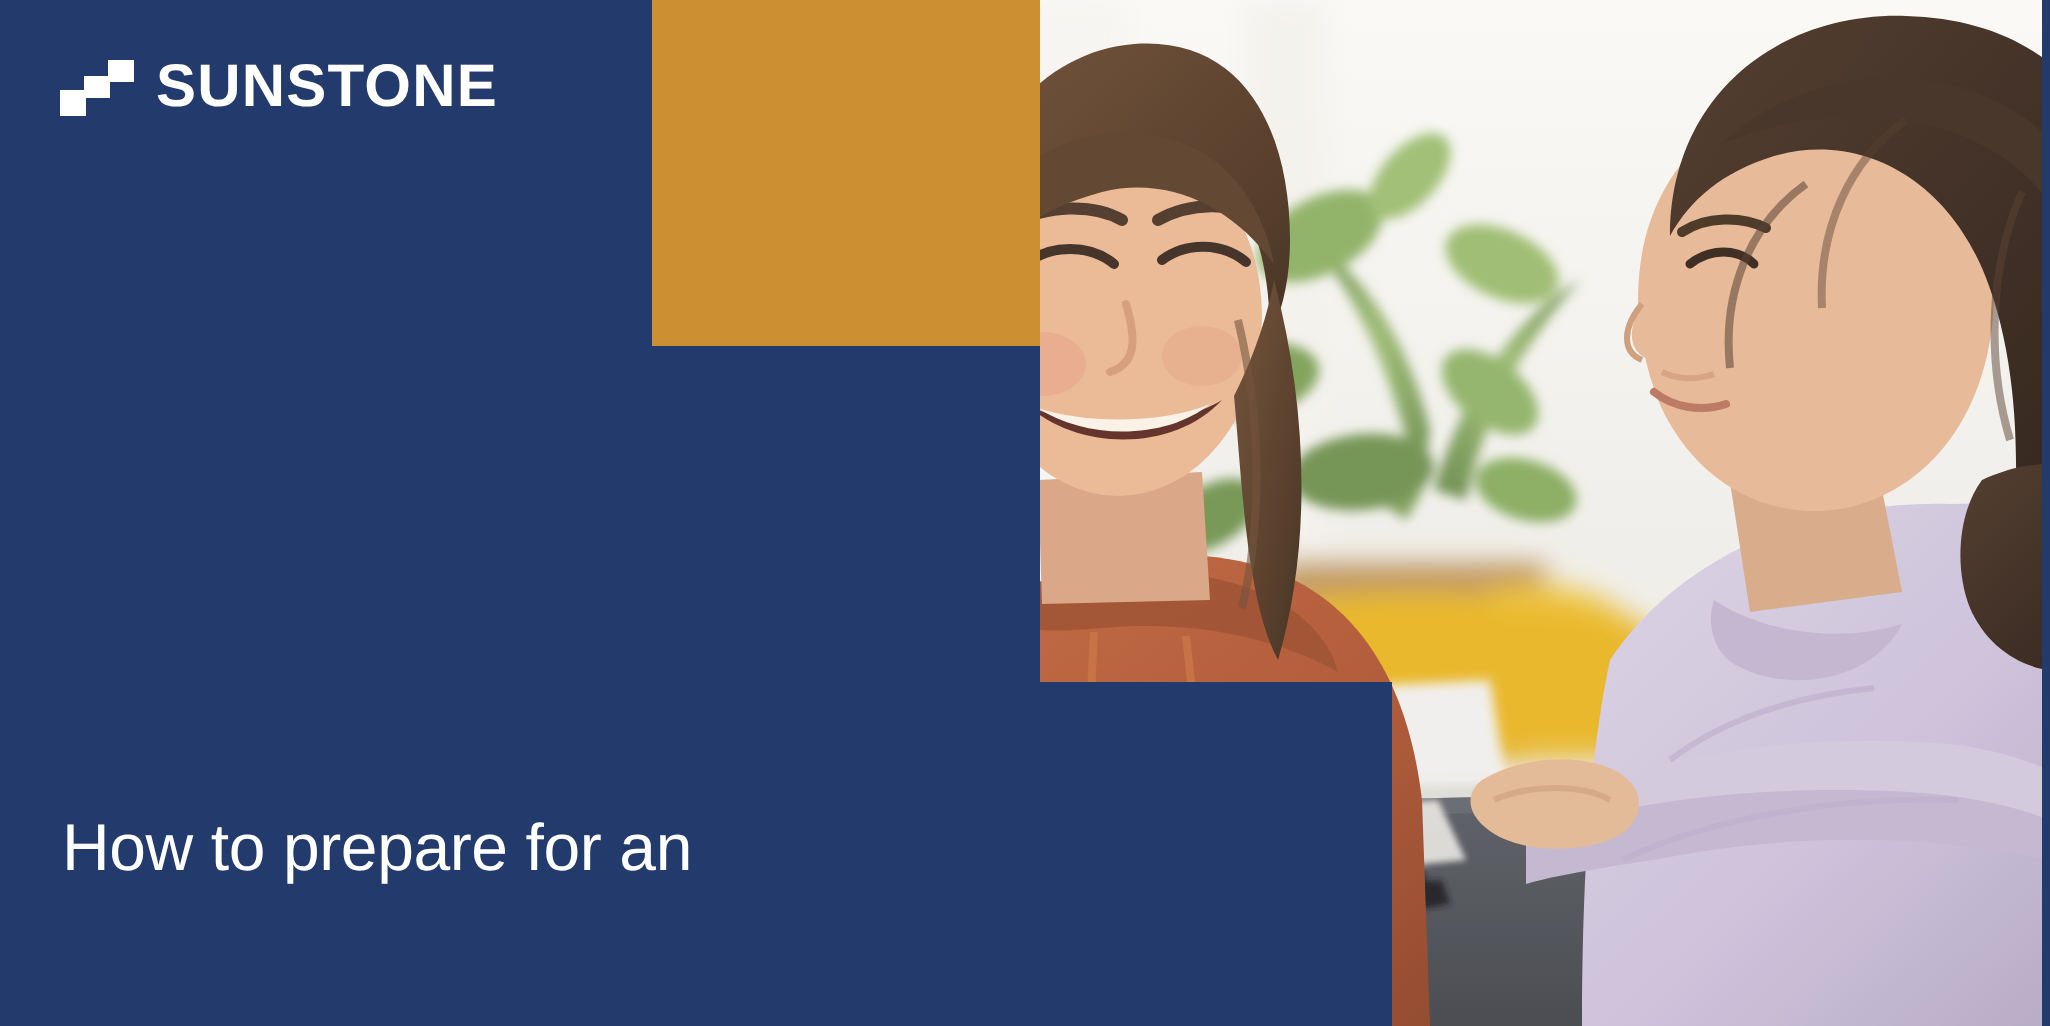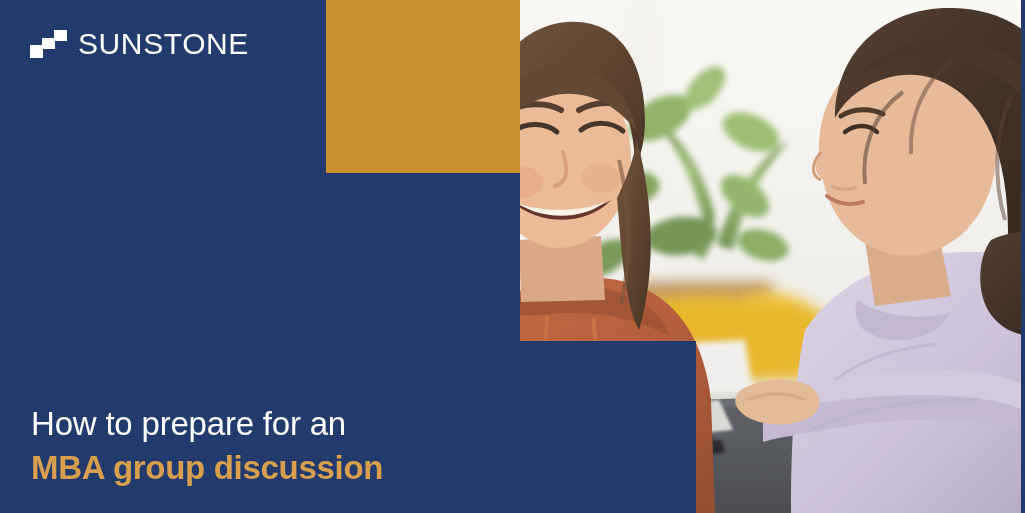--- a/index.html
+++ b/index.html
@@ -78,21 +78,21 @@
   }
   .logo-mark {
     display: block;
     width: 37px;
     height: 28px;
   }
   .logo-word {
     color: #ffffff;
     font-family: "Liberation Sans", sans-serif;
     font-size: 30px;
-    font-weight: normal;
+    font-weight: bold;
     letter-spacing: 0.6px;
     line-height: 1;
     white-space: nowrap;
     text-align: center;
   }
 
   
   .headline {
     position: absolute;
     left: 31px;
@@ -320,16 +320,15 @@
 
   <div class="logo">
     <svg class="logo-mark" viewBox="0 0 37 28">
       <path d="M0 15 H12 V8 H24 V0 H37 V11 H25 V19 H13 V28 H0 Z" fill="#FFFFFF"></path>
     </svg>
     <span class="logo-word">SUNSTONE</span>
   </div>
 
   <div class="headline">
     <span class="headline-line1">How to prepare for an</span>
-    <span class="headline-line2">MBA group discussion</span>
   </div>
 
 </div>
 
 </body></html>

